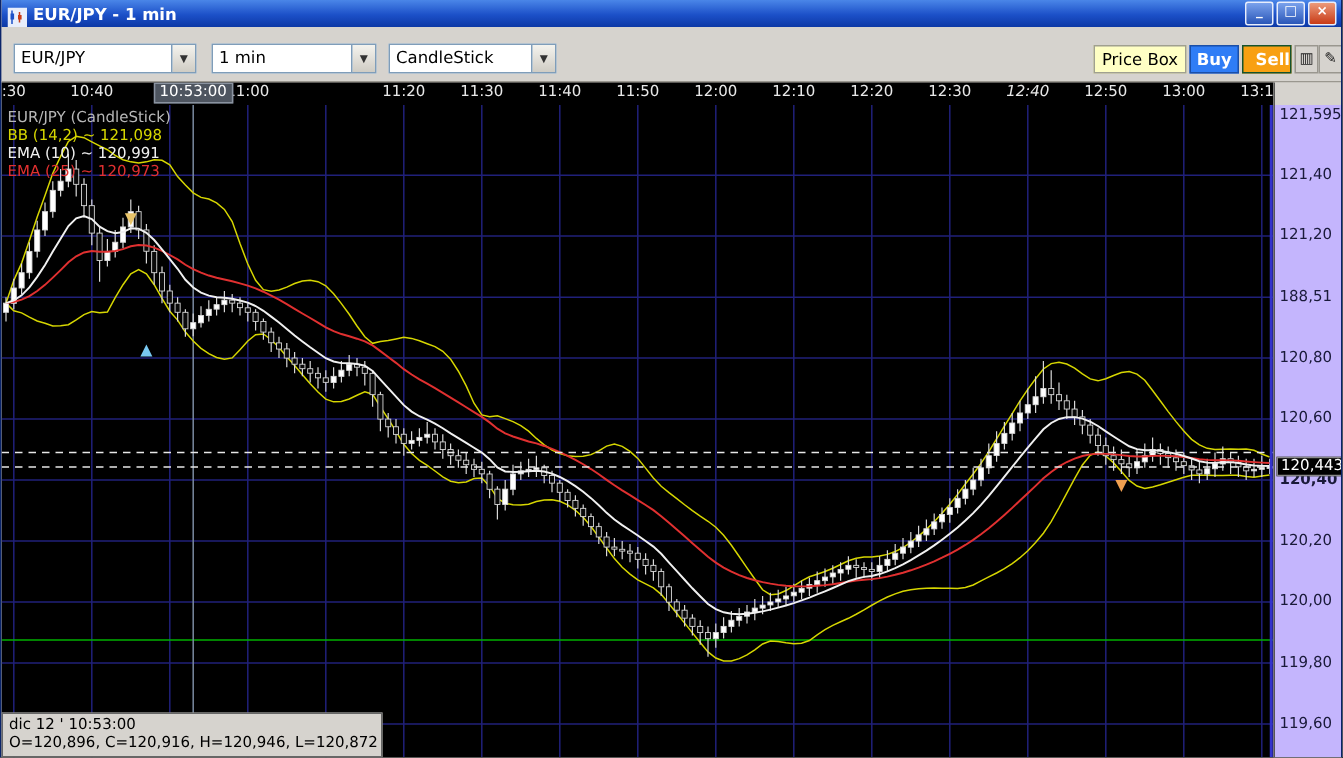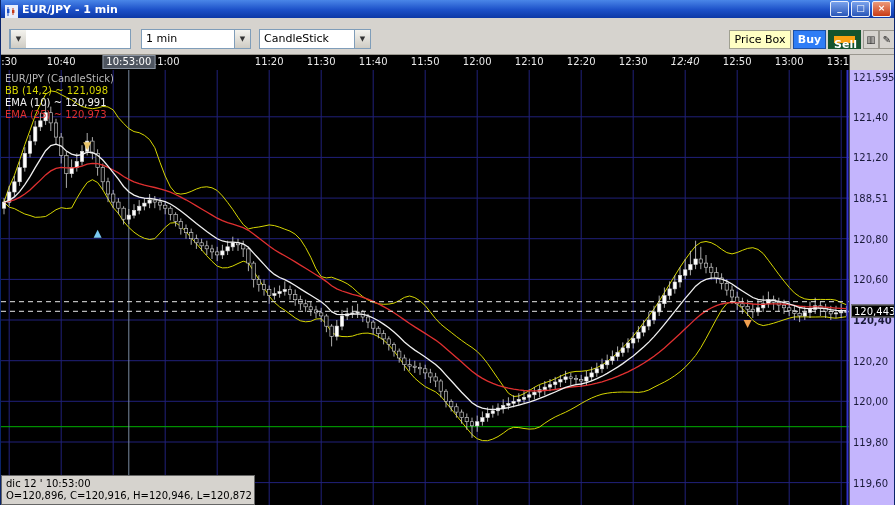--- a/index.html
+++ b/index.html
@@ -20,21 +20,21 @@
   .combo .val{flex:1;padding:2px 4px 0 4px;white-space:nowrap;overflow:hidden;}
   .carrow{width:15px;background:linear-gradient(#f4f3ee,#cfccc4);border-left:1px solid #7f9db9;
        font-size:7px;display:flex;align-items:center;justify-content:center;color:#333;}
   #combo-symbol{left:8px;width:122px;}
   #combo-interval{left:140px;width:110px;}
   #combo-type{left:258px;width:112px;}
   .tbtn{position:absolute;top:12px;height:19px;font-size:11px;text-align:center;
        border:1px solid #808080;box-sizing:border-box;line-height:17px;cursor:default;}
   #btn-pricebox{left:728px;width:62px;background:#ffffc4;color:#000;border:1px solid #a0a090;}
   #btn-buy{left:792px;width:33px;background:#2f7df6;color:#fff;font-weight:bold;border:1px solid #1a4fa8;}
-  #btn-sell{left:827px;width:33px;background:#f8a012;color:#fff;font-weight:bold;border:6px solid #14532d;}
+  #btn-sell{left:827px;width:33px;background:#f8a012;color:#fff;font-weight:bold;border:1px solid #14532d;text-align:right;}
   #btn-chart-icon{left:862px;width:16px;background:#d6d3ce;color:#222;border:1px solid #9a978f;font-size:10px;}
   #btn-draw-icon{left:878px;width:16px;background:#d6d3ce;color:#222;border:1px solid #9a978f;font-size:10px;}
   .timeaxis{position:absolute;top:55px;left:0;width:848px;height:15px;background:#000;overflow:hidden;}
   .tlabel{position:absolute;top:1px;color:#e8e8e8;font-size:10px;transform:translateX(-50%);white-space:nowrap;line-height:12px;}
   .tlabel.sel{background:#4e5560;border:1px solid #8a93a0;padding:0 3px;color:#fff;top:0;z-index:2;}
   .corner{position:absolute;top:55px;left:848px;width:47px;height:15px;background:#d6d3ce;border-left:1px solid #555;box-sizing:border-box;}
   .plot{position:absolute;top:70px;left:0;width:848px;height:435px;background:#000;}
   .plot svg{display:block;}
   .legend{position:absolute;top:3px;left:4px;font-size:10px;line-height:12px;pointer-events:none;}
   .lg-series{color:#b8b8b8;} .lg-bb{color:#d6d600;} .lg-e10{color:#f0f0f0;} .lg-e25{color:#e03030;}
@@ -61,20 +61,21 @@
         </svg>
     </span>
     <span class="ttext">EUR/JPY - 1 min</span>
     <span class="wbtn">_</span>
     <span class="wbtn">□</span>
     <span class="wbtn close">×</span>
   </div>
 
   <div class="toolbar">
     <div class="combo" id="combo-symbol">
+      <span class="val">EUR/JPY</span>
       <span class="carrow">▼</span>
     </div>
     <div class="combo" id="combo-interval">
       <span class="val">1 min</span>
       <span class="carrow">▼</span>
     </div>
     <div class="combo" id="combo-type">
       <span class="val">CandleStick</span>
       <span class="carrow">▼</span>
     </div>

